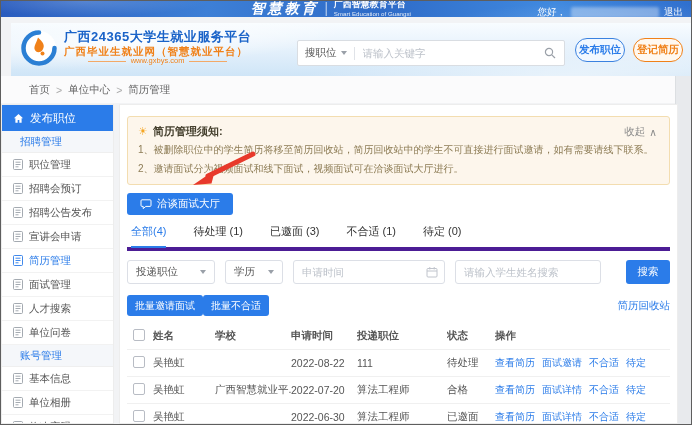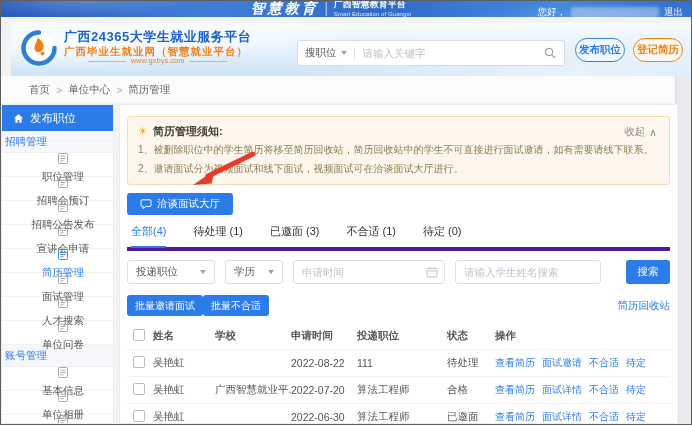--- a/index.html
+++ b/index.html
@@ -49,22 +49,22 @@
 
   
   .breadcrumb{position:absolute;left:0;top:75px;width:677px;height:27px;background:#fbfbfc;display:flex;align-items:center;padding-left:28px;box-sizing:border-box;font-size:10.5px;color:#666;gap:6px;}
   .bc-sep{color:#aaa;}
   .bc-item{cursor:pointer;}
 
   
   .gutter{position:absolute;right:0;top:75px;width:15px;bottom:0;background:#e8eaed;border-left:1px solid #dcdfe2;}
   .sidebar{position:absolute;left:0;top:103px;width:113px;bottom:0;background:#fff;border:1px solid #ededed;box-sizing:border-box;overflow:hidden;}
   .side-home{height:26px;background:#2b7ce9;color:#fff;display:flex;align-items:center;gap:6px;padding-left:11px;font-size:11.5px;cursor:pointer;}
-  .side-section{height:21px;display:flex;align-items:center;padding-left:3px;font-size:10.5px;color:#2b7ce9;background:#f5f7fa;border-bottom:1px solid #efefef;}
-  .side-item{height:23px;display:flex;align-items:center;gap:6px;padding-left:11px;font-size:10.5px;color:#555;border-bottom:1px solid #f2f2f2;cursor:pointer;flex-direction:column;}
+  .side-section{height:21px;display:flex;align-items:center;padding-left:18px;font-size:10.5px;color:#2b7ce9;background:#f5f7fa;border-bottom:1px solid #efefef;}
+  .side-item{height:23px;display:flex;align-items:center;gap:6px;padding-left:11px;font-size:10.5px;color:#555;border-bottom:1px solid #f2f2f2;cursor:pointer;}
   .side-item .doc-icon{color:#9aa0a8;display:flex;}
   .side-item.active{color:#2b7ce9;}
   .side-item.active .doc-icon{color:#2b7ce9;}
 
   .main{position:absolute;left:118px;top:103px;width:559px;bottom:0;background:#fff;border:1px solid #ededed;box-sizing:border-box;padding:0 7px;overflow:hidden;}
 
   
   .notice{margin-top:11px;background:#fdf6ec;border:1px solid #f3ddb0;border-radius:3px;padding:7px 10px 8px;position:relative;}
   .notice-head{display:flex;align-items:center;gap:5px;font-size:11px;font-weight:bold;color:#46412f;}
   .sun-icon{color:#f5a623;font-size:11px;line-height:1;}

